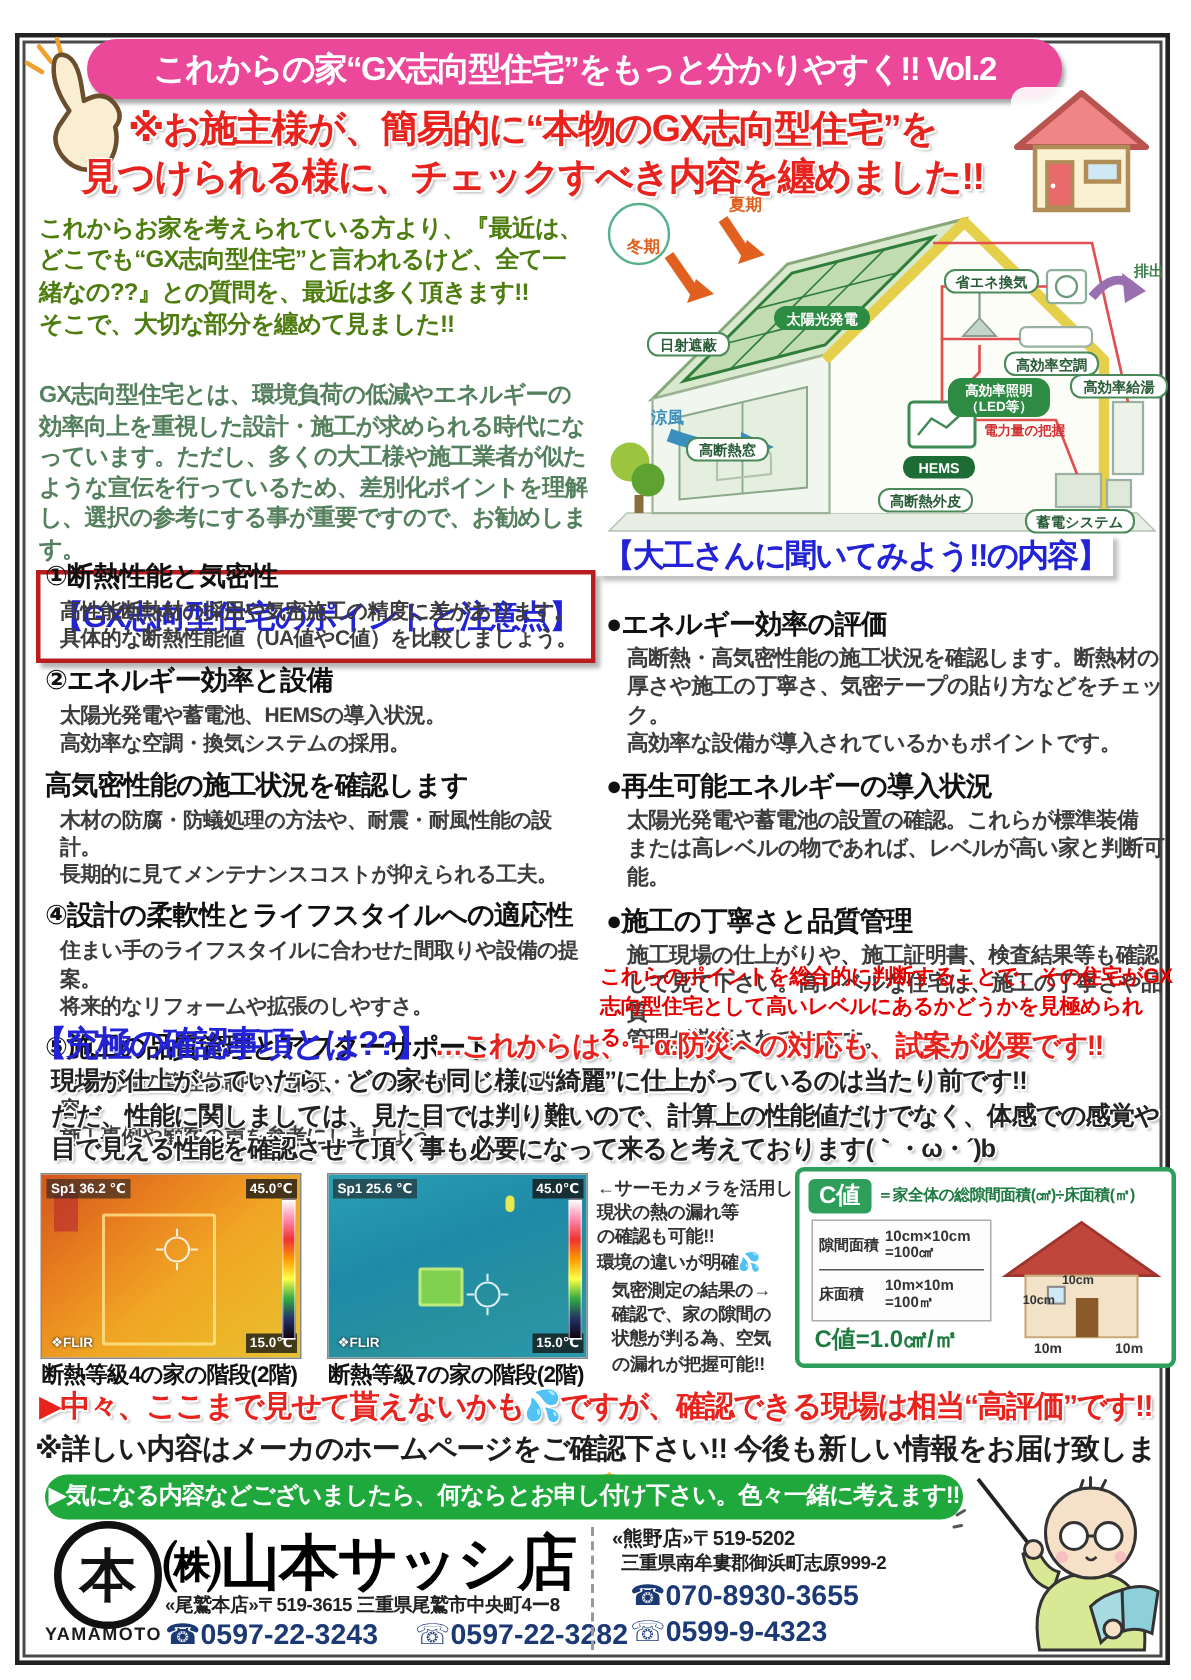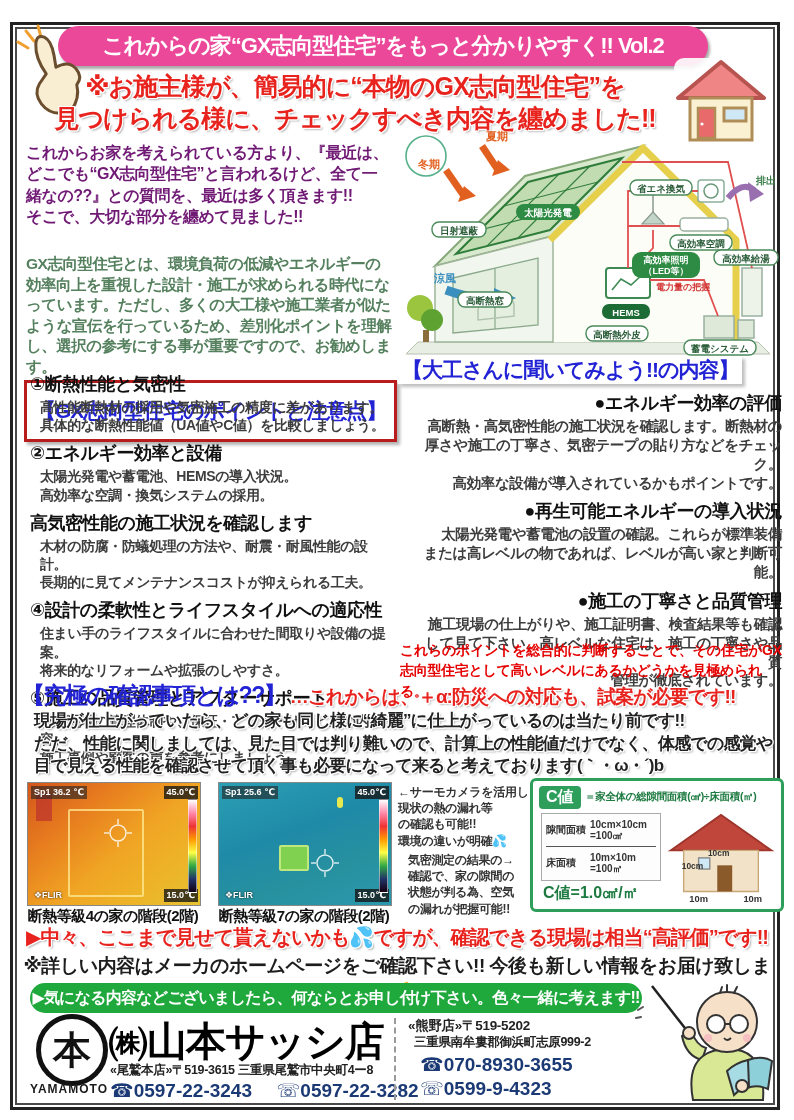--- a/index.html
+++ b/index.html
@@ -9,34 +9,34 @@
   .ow{text-shadow:-1px -1px 0 #fff,1px -1px 0 #fff,-1px 1px 0 #fff,1px 1px 0 #fff,
       0 -1px 0 #fff,0 1px 0 #fff,-1px 0 0 #fff,1px 0 0 #fff,2px 2px 2px rgba(90,90,90,.45);}
   .frame{left:10px;top:22px;width:764px;height:1082px;border:3px solid #222;
          box-shadow:inset 0 0 0 2px #fff,inset 0 0 0 4px #4a4a4a;}
   .banner{left:58px;top:26px;width:650px;height:40px;background:#ec4899;border-radius:20px;
           color:#fff;font-weight:800;font-size:22px;line-height:40px;text-align:center;letter-spacing:-1px;
           box-shadow:2px 3px 3px rgba(0,0,0,.35);}
   .headline{left:40px;top:70px;width:630px;text-align:center;color:#e8231e;font-weight:800;
             font-size:25px;line-height:1.28;letter-spacing:-1px;}
   .intro-black{left:26px;top:142px;width:366px;font-size:16px;font-weight:800;line-height:1.34;
-               letter-spacing:-.5px;white-space:pre-line;color:#701a75;}
+               letter-spacing:-.5px;white-space:pre-line;color:#4d7c0f;}
   .intro-green{left:26px;top:254px;width:368px;font-size:15.5px;font-weight:700;line-height:1.33;
                letter-spacing:-.5px;color:#55805e;}
   .sec-title{color:#2323d6;font-weight:800;background:#fff;}
   .points-title{left:24px;top:336px;font-size:21px;border:3px solid #b91c1c;padding:14px 8px;
                 box-shadow:3px 3px 3px rgba(0,0,0,.3);letter-spacing:-1px;margin-top:44px;}
   .points{left:30px;top:372px;width:362px;}
   .pt{margin-bottom:7px;}
   .pt-title{font-size:18px;font-weight:800;color:#111;letter-spacing:-.5px;}
   .pt-desc{font-size:14px;font-weight:600;color:#3d3d3d;line-height:1.3;white-space:pre-line;
            margin:2px 0 0 10px;letter-spacing:-.4px;}
   .ask-title{left:398px;top:356px;font-size:21px;letter-spacing:-1px;padding:0 4px;
              box-shadow:3px 3px 3px rgba(0,0,0,.25);}
-  .ask{left:404px;top:391px;width:378px;text-align:right;}
+  .ask{left:404px;top:404px;width:378px;}
   .ask .pt-desc{margin-left:14px;font-size:14.5px;}
   .ask-conc{left:400px;top:640px;width:382px;color:#e60000;font-weight:800;font-size:14px;
             line-height:1.45;white-space:pre-line;letter-spacing:-.3px;}
   .ult-title-row{left:22px;top:680px;width:756px;white-space:nowrap;}
   .ult-blue{color:#2323d6;font-weight:800;font-size:23px;letter-spacing:-1.5px;}
   .ult-red{color:#e8231e;font-weight:800;font-size:19px;letter-spacing:-1px;}
   .ult-body{left:34px;top:710px;width:748px;font-size:17px;font-weight:700;color:#222;
             line-height:1.33;white-space:pre-line;letter-spacing:-.8px;}
   .thermal{width:172px;height:122px;overflow:hidden;border:1px solid #888;}
   .t-chip{position:absolute;font-size:9px;color:#fff;background:rgba(35,35,35,.62);

